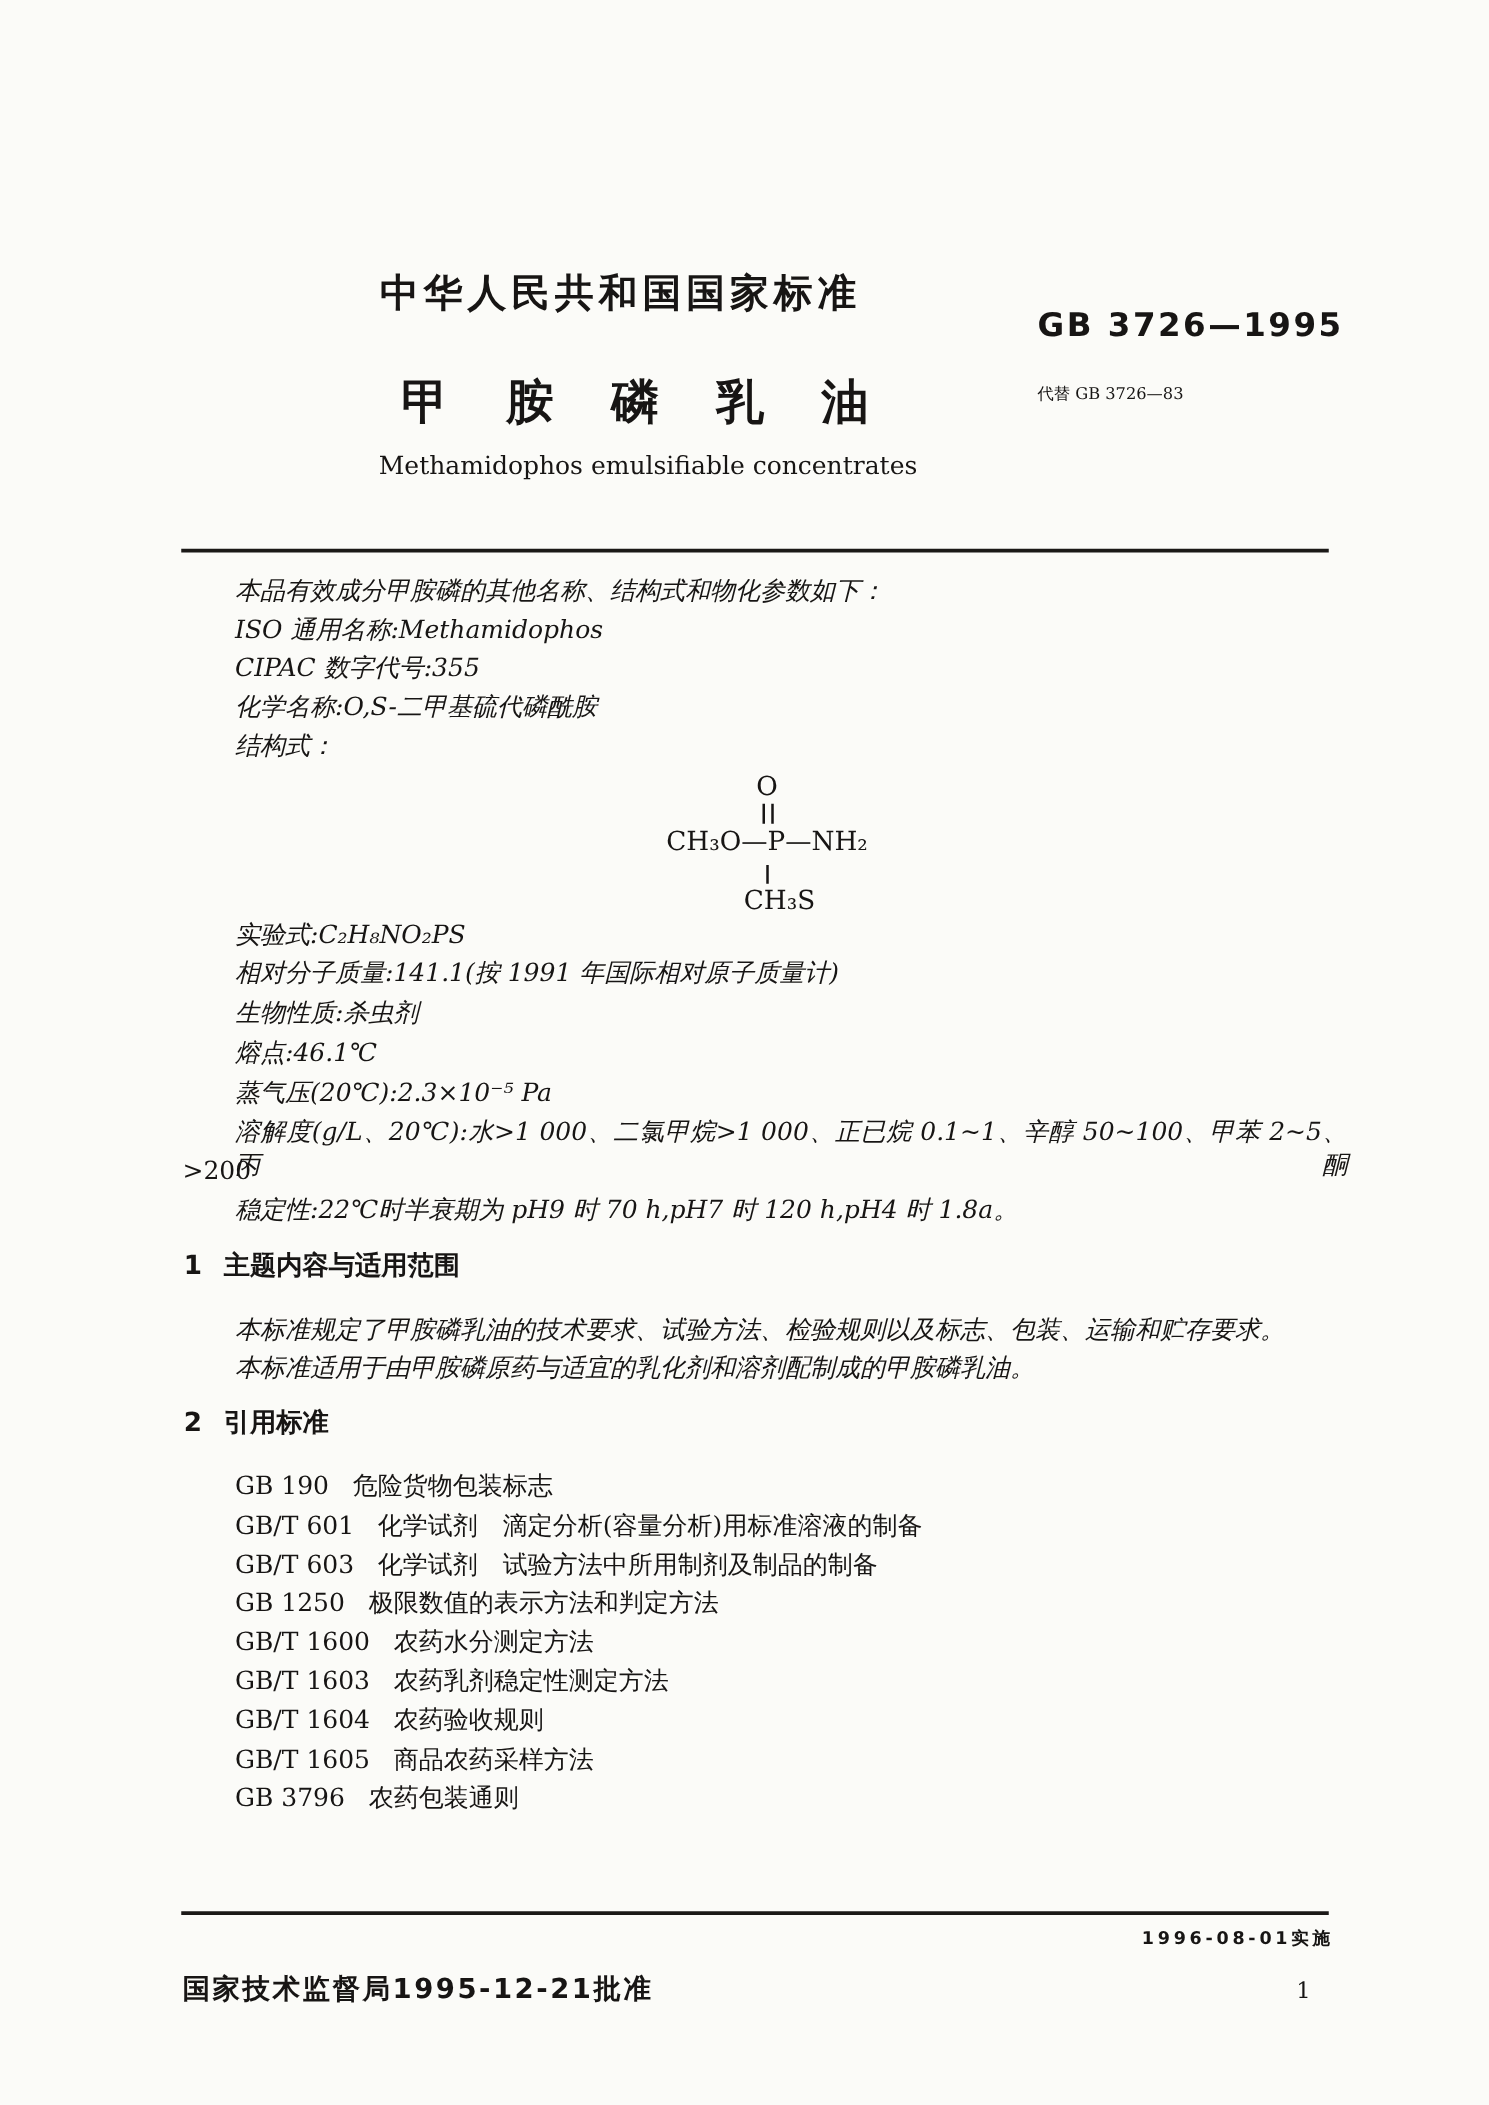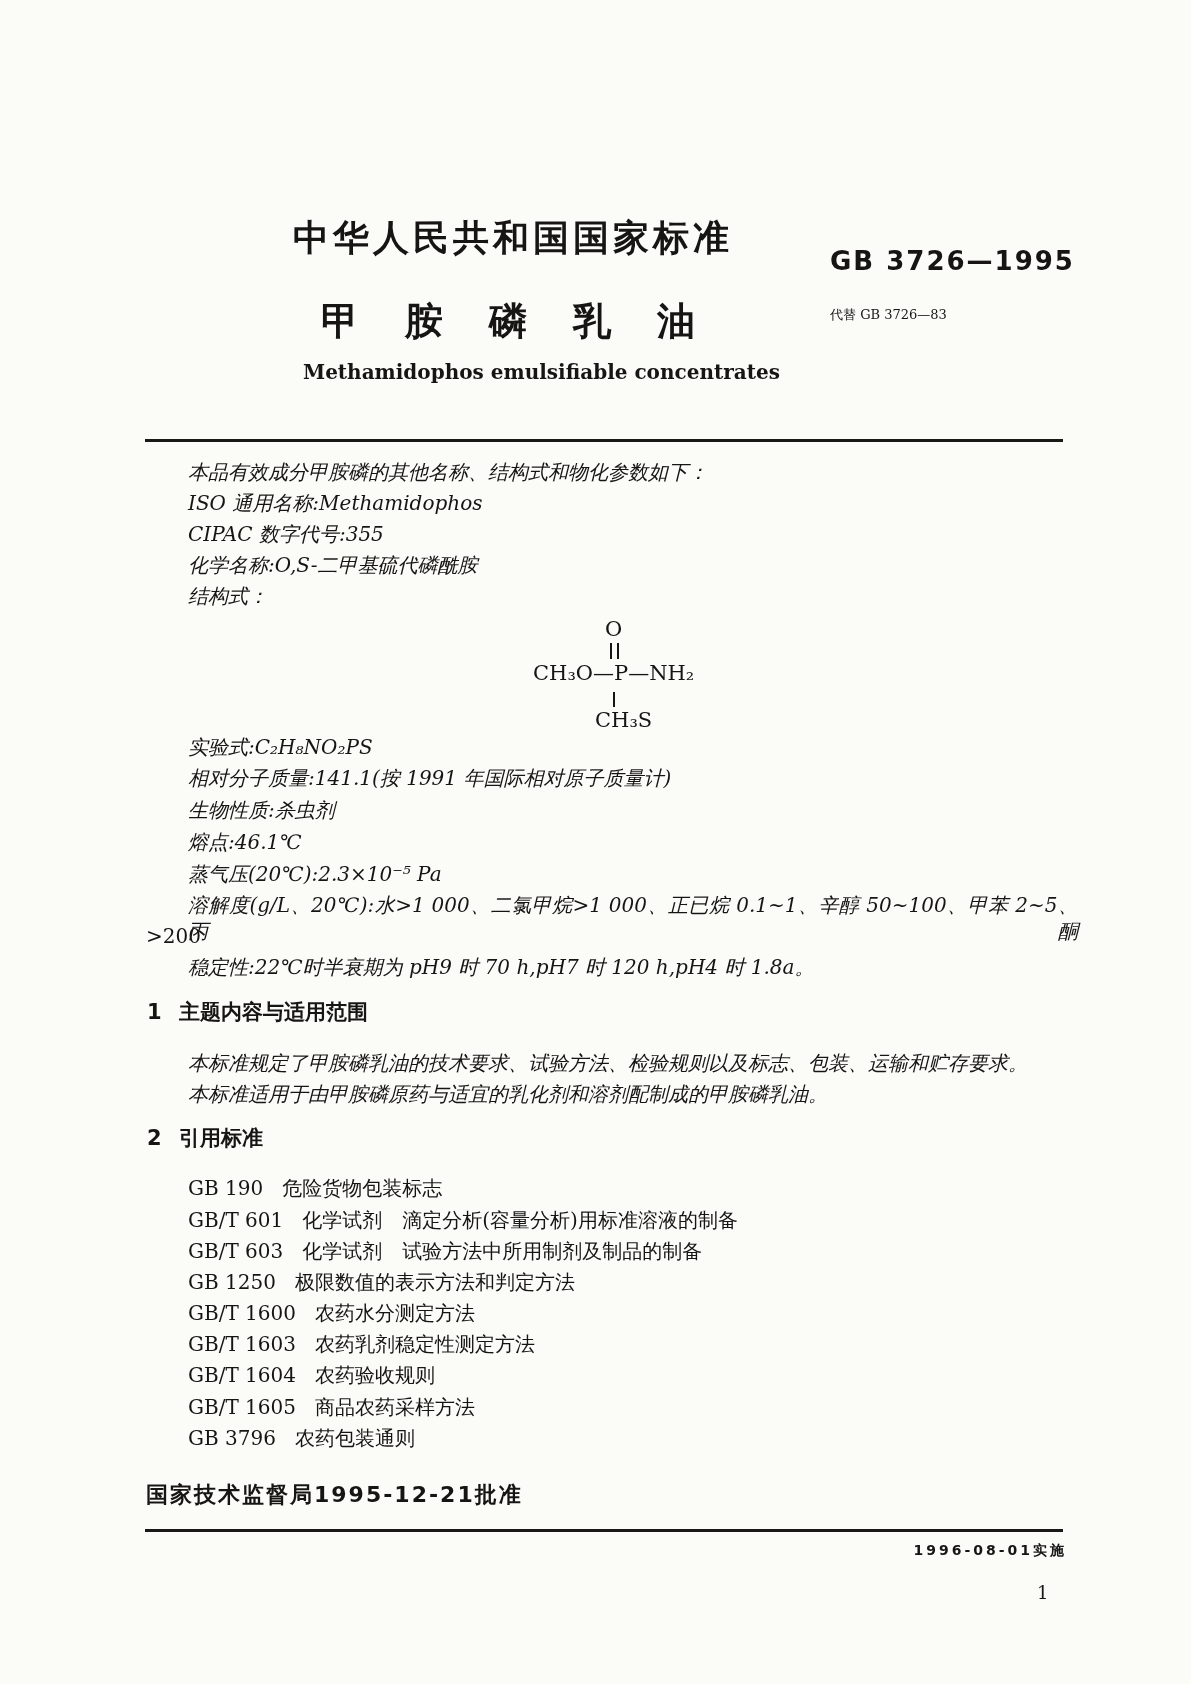--- a/index.html
+++ b/index.html
@@ -9,25 +9,25 @@
     color:#171514;
     font-family:"DejaVu Serif","Liberation Serif",serif;
     position:relative;
     overflow:hidden;
   }
   .abs{position:absolute;white-space:nowrap;}
   .sans{font-family:"DejaVu Sans","Liberation Sans",sans-serif;}
   .serif{font-family:"DejaVu Serif","Liberation Serif",serif;}
 
   
-  .std-label{left:293px;top:214px;font-size:36px;font-weight:700;letter-spacing:4px;}
+  .std-label{left:304px;top:214px;font-size:31px;font-weight:700;letter-spacing:4px;}
   .std-code{left:830px;top:246px;font-size:26px;font-weight:700;letter-spacing:2px;text-align:center;}
   .doc-title{left:305px;top:296px;font-size:38px;font-weight:700;letter-spacing:46px;margin-left:16px;}
   .replaces{left:830px;top:306px;font-size:13px;}
-  .title-en{left:303px;top:360px;font-size:20px;font-weight:700;text-align:right;}
+  .title-en{left:303px;top:360px;font-size:20px;font-weight:400;text-align:right;}
 
   .rule{position:absolute;left:145px;width:918px;height:3px;background:#1b1917;}
   .rule-top{top:439px;}
   .rule-bottom{top:1529px;}
 
   
   .bl{font-size:20px;line-height:26px;}
   .indent{left:188px;font-style:italic;}
   .flush{left:146px;}
   .stretch{white-space:normal;width:890px;text-align:justify;text-align-last:justify;}
@@ -40,21 +40,21 @@
   
   .ref-row{left:188px;font-size:20px;line-height:26px;}
   .ref-title{margin-left:19px;}
 
   
   .formula{left:533px;top:618px;width:170px;height:115px;font-size:21px;}
   .formula .atom{position:absolute;white-space:nowrap;line-height:22px;}
   .bond-v{position:absolute;width:2px;background:#171514;}
 
   
-  .approval{left:146px;top:1480px;font-size:22px;font-weight:700;letter-spacing:2px;}
+  .approval{left:146px;top:1576px;font-size:22px;font-weight:700;letter-spacing:2px;}
   .impl{right:124px;top:1542px;font-size:14px;font-weight:700;letter-spacing:3px;}
   .page-num{left:1037px;top:1582px;font-size:18px;}
 </style>
 </head>
 <body>
 
 <div class="abs sans std-label">中华人民共和国国家标准</div>
 <div class="abs sans std-code">GB 3726—1995</div>
 <div class="abs sans doc-title">甲胺磷乳油</div>
 <div class="abs serif replaces">代替 GB 3726—83</div>

